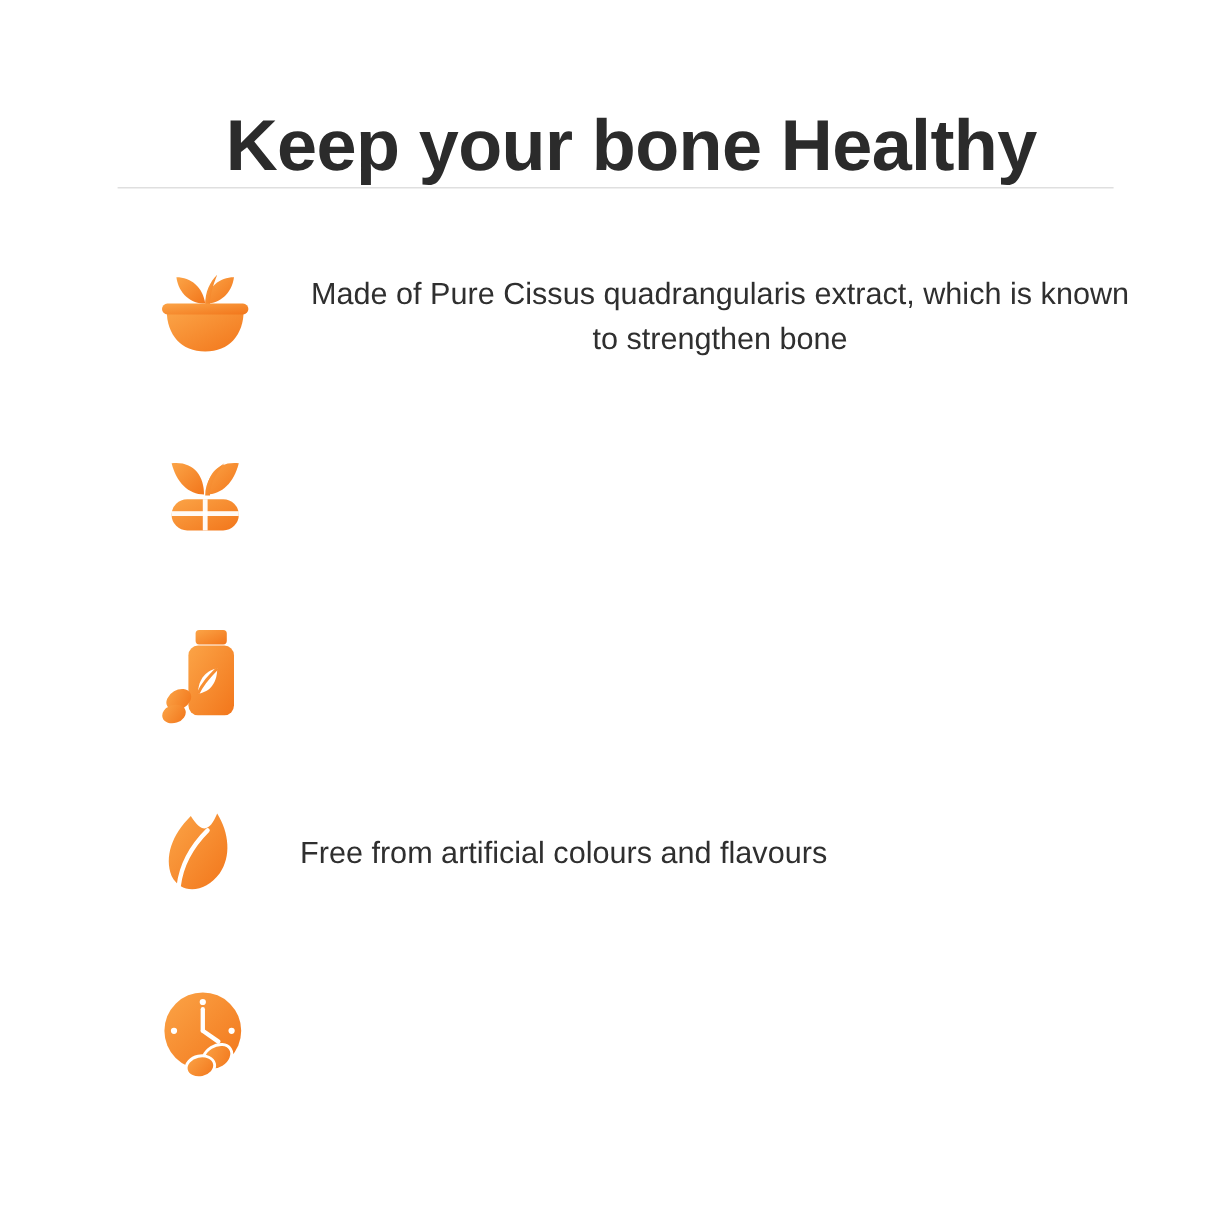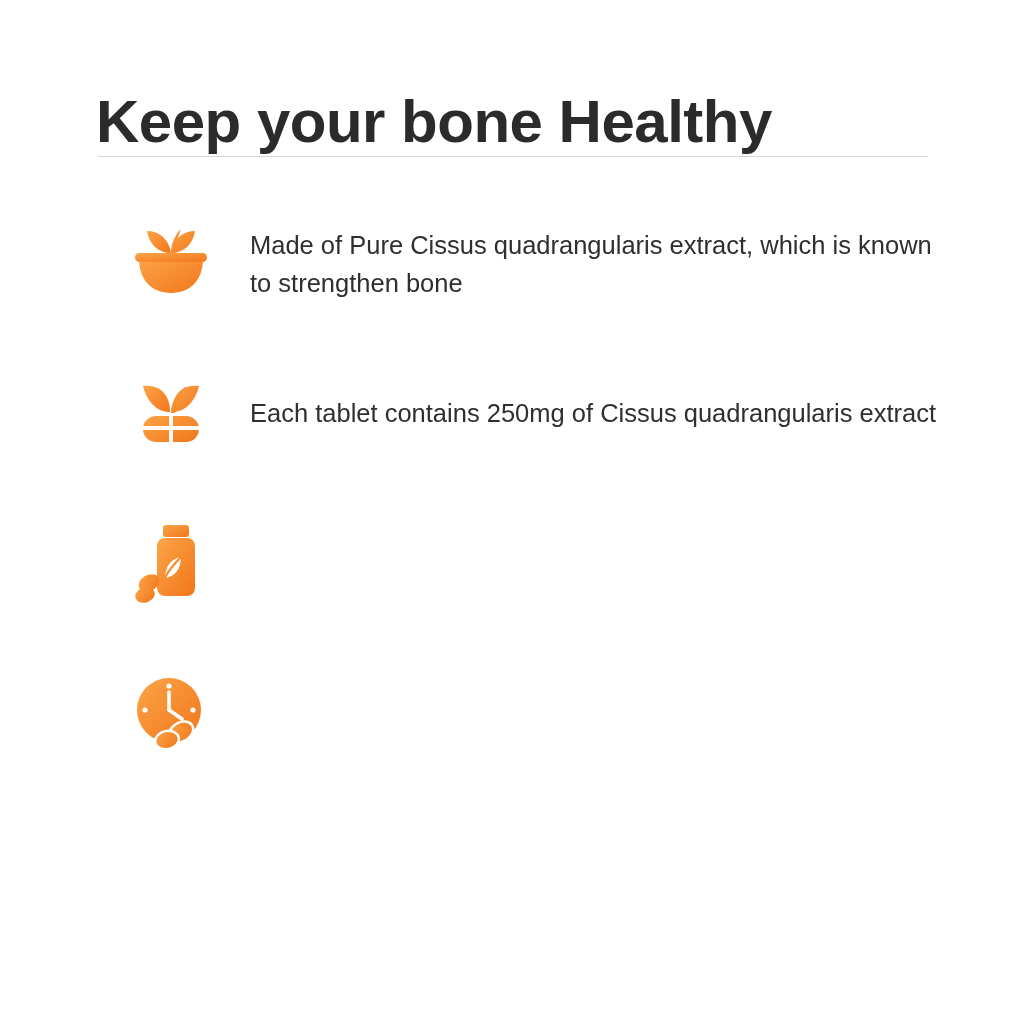--- a/index.html
+++ b/index.html
@@ -14,20 +14,21 @@
     -webkit-font-smoothing: antialiased;
     overflow: hidden;
   }
 
   .page {
     position: relative;
     width: 1024px;
     height: 1024px;
     box-sizing: border-box;
     padding: 0;
+    text-align: center;
   }
 
   .headline {
     position: absolute;
     left: 96px;
     top: 48px;
     width: 860px;
     font-size: 60px;
     line-height: 1.12;
     font-weight: 700;
@@ -117,21 +118,20 @@
             </linearGradient>
           </defs>
           <path d="M41 40 C28 40 18 30 14 14 C32 12 41 24 41 40 Z" fill="url(#g2)"></path>
           <path d="M43 40 C56 40 66 30 70 14 C52 12 43 24 43 40 Z" fill="url(#g2)"></path>
           <path d="M42 41 C42 30 48 20 58 14 C50 24 46 32 46 41 Z" fill="url(#g2)"></path>
           <rect x="14" y="44" width="56" height="26" rx="13" fill="url(#g2)"></rect>
           <rect x="14" y="54" width="56" height="4" fill="#ffffff" opacity="0.95"></rect>
           <rect x="40" y="44" width="4" height="26" fill="#ffffff" opacity="0.95"></rect>
         </svg>
       </div>
-      <div class="feature-text">Each tablet contains 250mg of Cissus quadrangularis extract</div>
     </div>
 
     <div class="feature-row">
       <div class="icon-cell">
         <svg width="84" height="84" viewBox="0 0 84 84" aria-hidden="true">
           <defs>
             <linearGradient id="g3" x1="0" y1="0" x2="1" y2="1">
               <stop offset="0%" stop-color="#FBA447"></stop>
               <stop offset="100%" stop-color="#F2761B"></stop>
             </linearGradient>
@@ -139,20 +139,35 @@
           <rect x="34" y="4" width="26" height="12" rx="3" fill="url(#g3)"></rect>
           <rect x="28" y="17" width="38" height="58" rx="8" fill="url(#g3)"></rect>
           <path d="M52 36 C52 50 44 56 36 57 C36 44 44 37 52 36 Z" fill="#ffffff"></path>
           <path d="M52 36 C46 42 40 48 36 57" stroke="url(#g3)" stroke-width="2.4" fill="none"></path>
           <ellipse cx="20" cy="62" rx="11" ry="8" transform="rotate(-30 20 62)" fill="url(#g3)"></ellipse>
           <ellipse cx="16" cy="74" rx="10" ry="7.5" transform="rotate(-18 16 74)" fill="url(#g3)"></ellipse>
         </svg>
       </div>
     </div>
 
+    <div class="feature-row">
+      <div class="icon-cell">
+        <svg width="84" height="84" viewBox="0 0 84 84" aria-hidden="true">
+          <defs>
+            <linearGradient id="g4" x1="0" y1="0" x2="1" y2="1">
+              <stop offset="0%" stop-color="#FBA447"></stop>
+              <stop offset="100%" stop-color="#F2761B"></stop>
+            </linearGradient>
+          </defs>
+          <path d="M30 10 C14 26 8 44 14 60 C22 76 42 74 54 58 C64 44 62 24 52 8 C46 22 40 26 30 10 Z" fill="url(#g4)"></path>
+          <path d="M44 22 C30 36 22 52 20 68" stroke="#ffffff" stroke-width="3.6" fill="none" stroke-linecap="round"></path>
+        </svg>
+      </div>
+      <div class="feature-text">Free from artificial colours and flavours</div>
+    </div>
 
     <div class="feature-row">
       <div class="icon-cell">
         <svg width="84" height="84" viewBox="0 0 84 84" aria-hidden="true">
           <defs>
             <linearGradient id="g5" x1="0" y1="0" x2="1" y2="1">
               <stop offset="0%" stop-color="#FBA447"></stop>
               <stop offset="100%" stop-color="#F2761B"></stop>
             </linearGradient>
           </defs>

